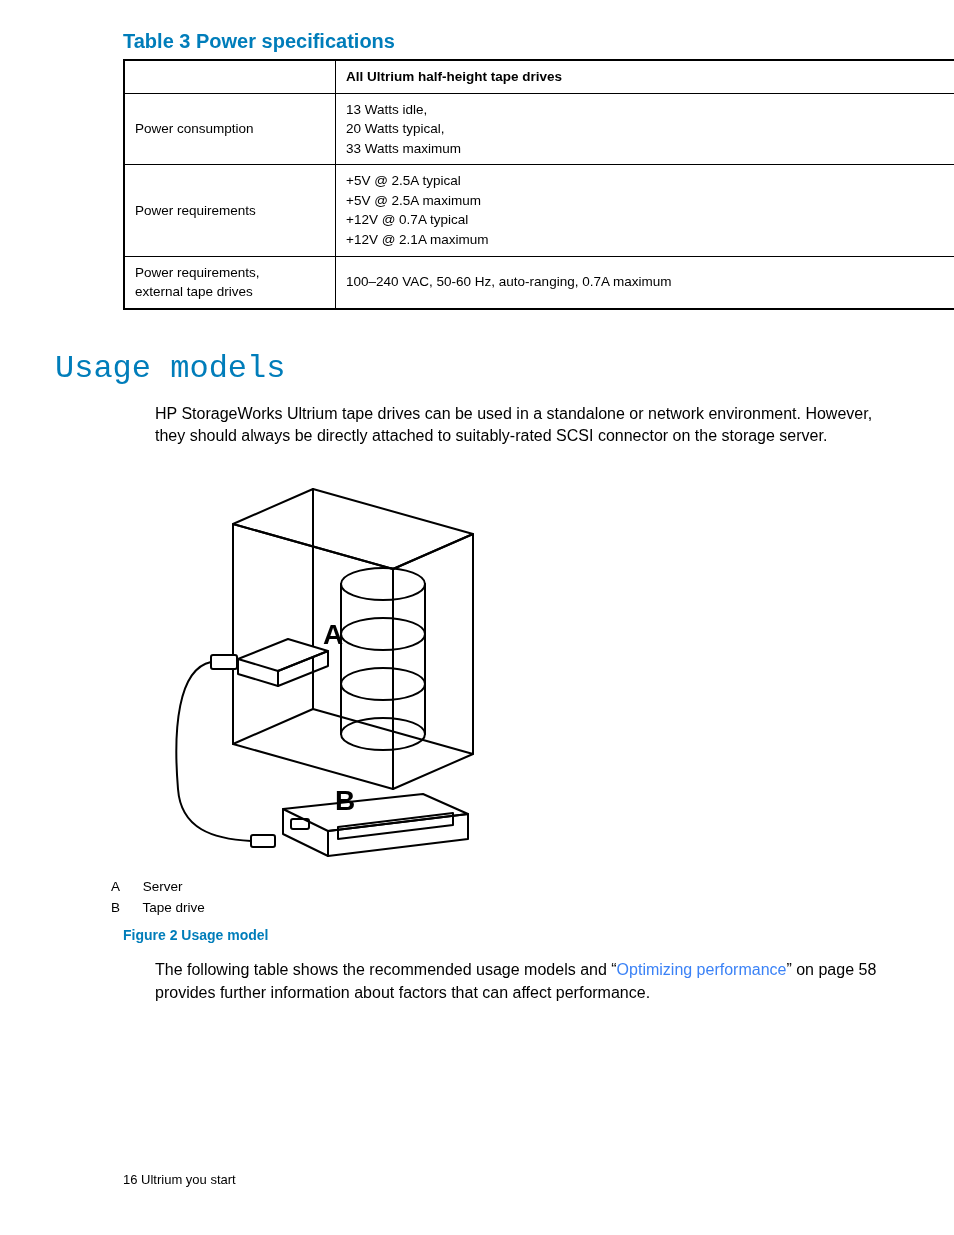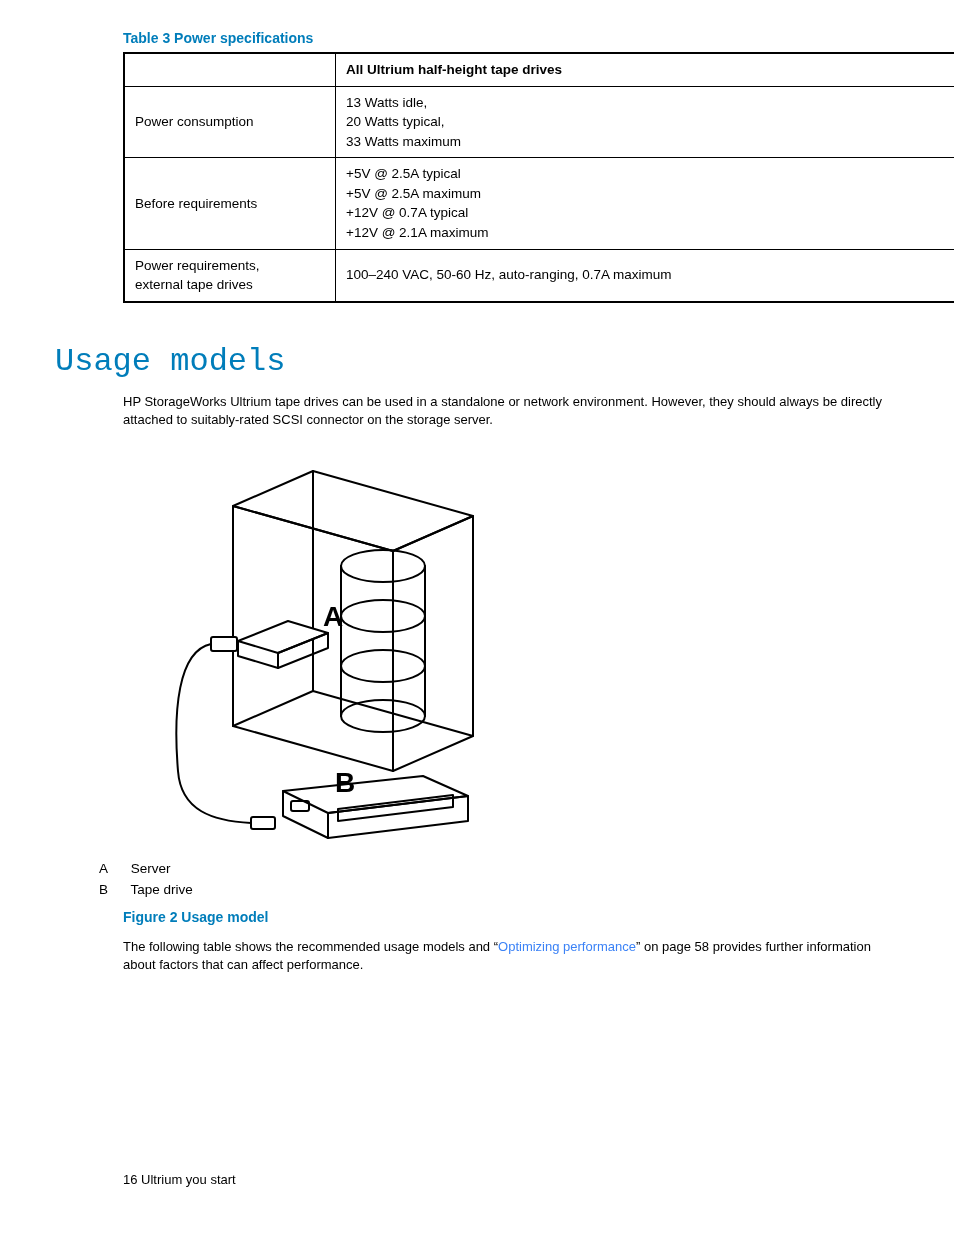--- a/index.html
+++ b/index.html
@@ -12,21 +12,21 @@
     width: 954px;
     height: 1235px;
     position: relative;
   }
   .page {
     padding: 30px 55px 0 55px;
   }
   .table-caption {
     color: #007dba;
     font-weight: bold;
-    font-size: 14px;
+    font-size: 20px;
     margin-bottom: 6px;
     margin-left: 68px;
   }
   table.spec {
     border-collapse: collapse;
     width: 888px;
     margin-left: 68px;
     border: 2px solid #000;
   }
   table.spec th, table.spec td {
@@ -45,33 +45,33 @@
     font-weight: normal;
   }
   h1.section {
     font-weight: 300;
     font-size: 32px;
     color: #007dba;
     margin: 40px 0 8px 0;
     font-family: Liberation Mono, monospace;
   }
   .body-text {
-    margin-left: 68px;
-    font-size: 13px;
+    margin-left: 100px;
+    font-size: 16px;
     line-height: 1.4;
     max-width: 780px;
   }
   .figure-area {
     margin: 22px 0 10px 68px;
     position: relative;
     width: 360px;
     height: 400px;
   }
   .legend {
-    margin-left: 44px;
+    margin-left: 56px;
     font-size: 13.5px;
   }
   .legend-row {
     margin: 6px 0;
   }
   .legend-row .letter {
     display: inline-block;
     width: 28px;
   }
   .figure-caption {
@@ -113,21 +113,21 @@
       <th></th>
       <th>All Ultrium half-height tape drives</th>
     </tr>
     <tr>
       <td class="label" style="white-space:pre-line">Power consumption</td>
       <td style="white-space:pre-line">13 Watts idle,
 20 Watts typical,
 33 Watts maximum</td>
     </tr>
     <tr>
-      <td class="label" style="white-space:pre-line">Before requirements</td>
+      <td class="label" style="white-space:pre-line">Power requirements</td>
       <td style="white-space:pre-line">+5V @ 2.5A typical
 +5V @ 2.5A maximum
 +12V @ 0.7A typical
 +12V @ 2.1A maximum</td>
     </tr>
     <tr>
       <td class="label" style="white-space:pre-line">Power requirements,
 external tape drives</td>
       <td style="white-space:pre-line">100–240 VAC, 50-60 Hz, auto-ranging, 0.7A maximum</td>
     </tr>

